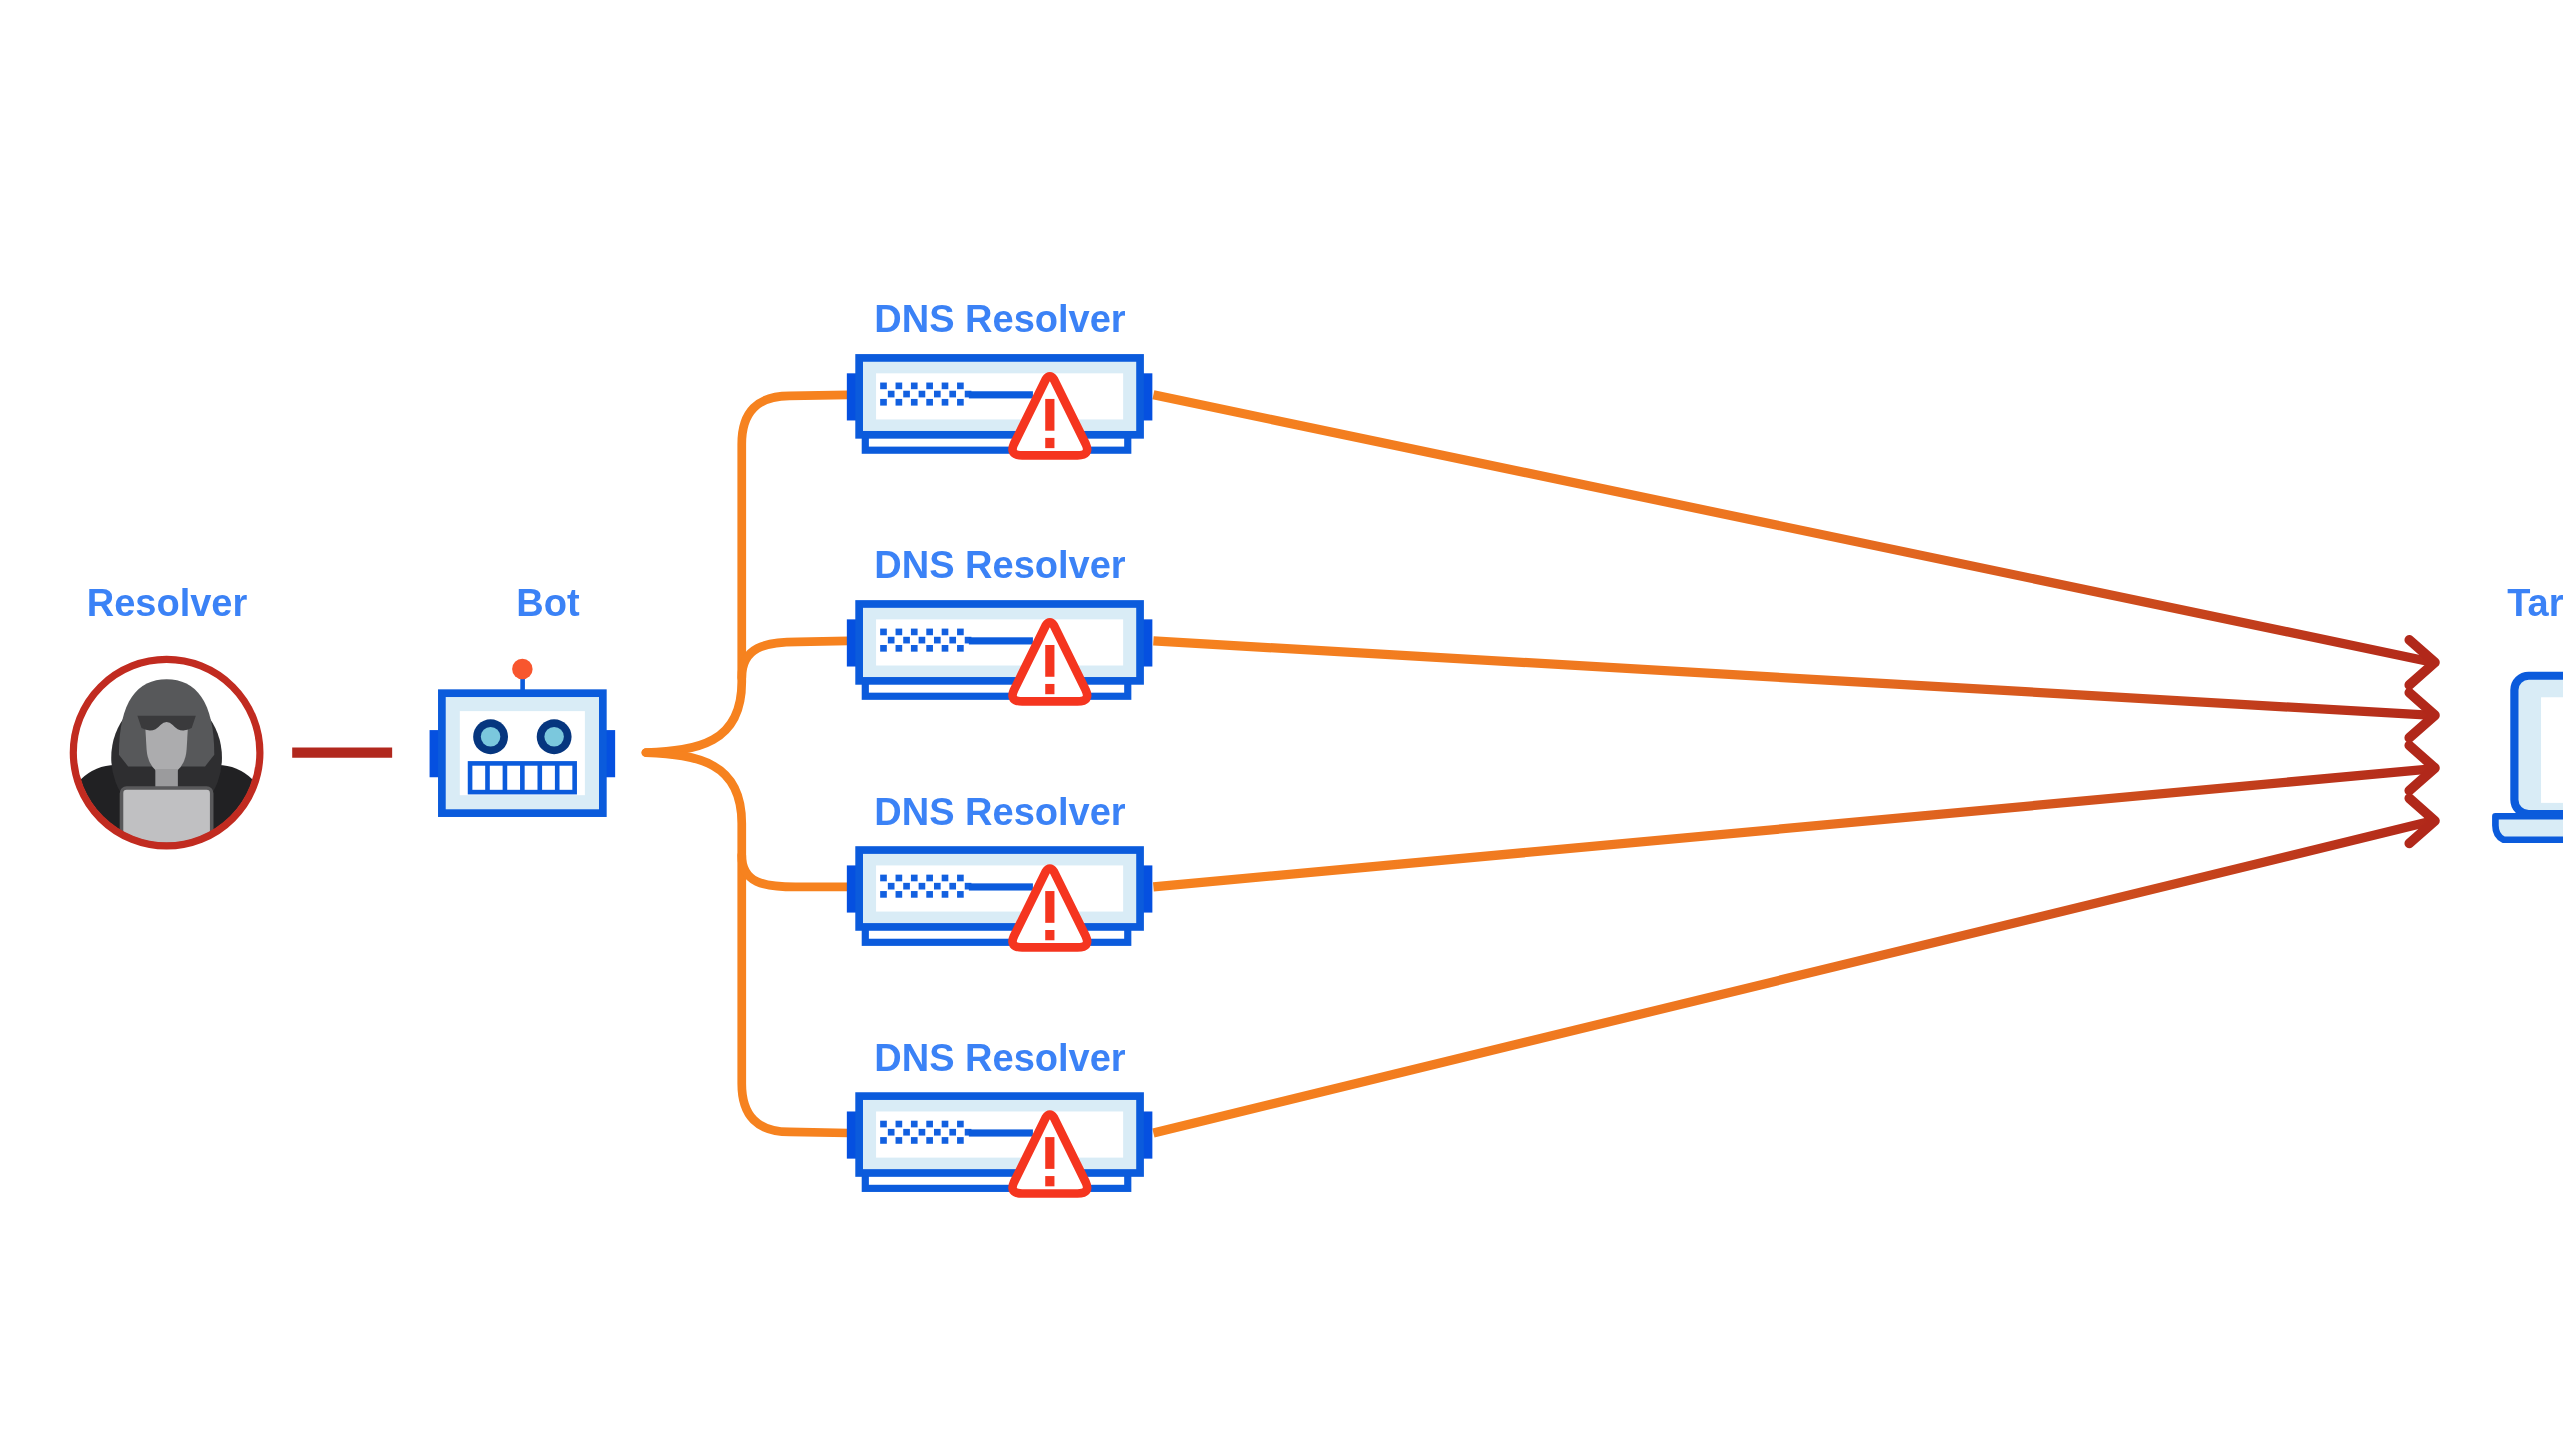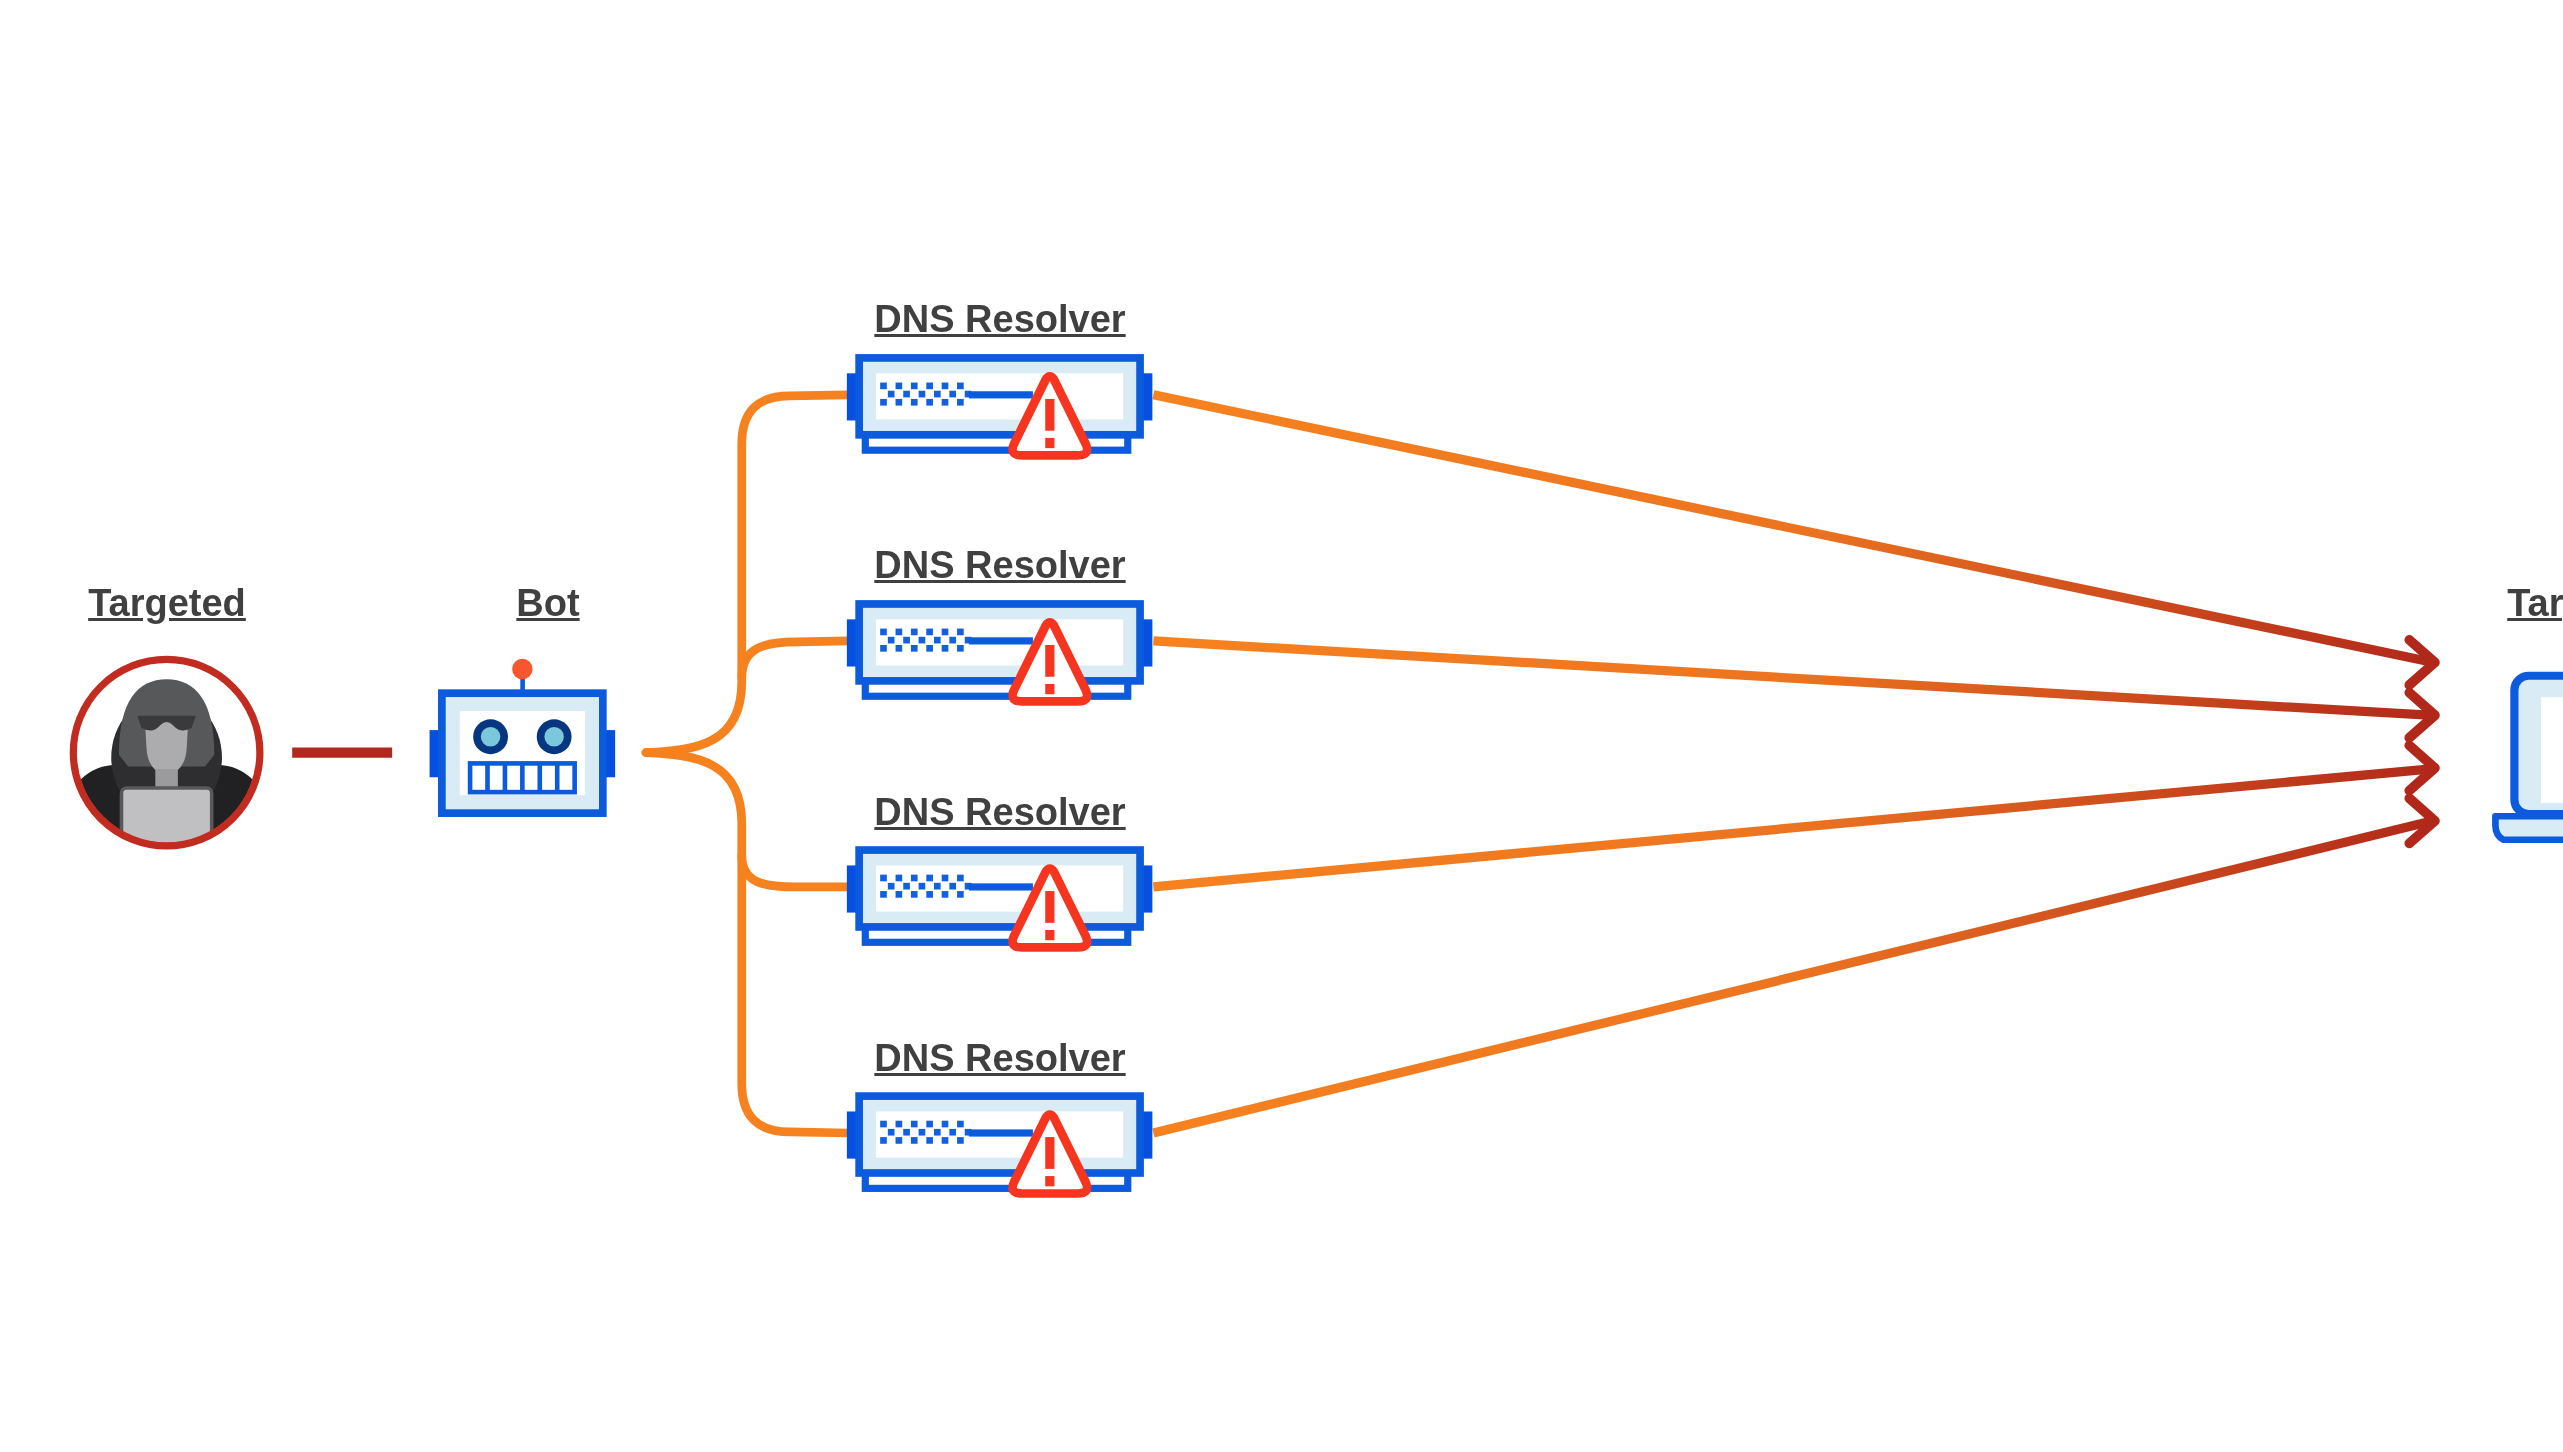--- a/index.html
+++ b/index.html
@@ -6,24 +6,23 @@
   body{width:2905px;height:1453px;position:relative;overflow:hidden;
        font-family:"Liberation Sans", sans-serif;}
   .stage{position:absolute;left:0;top:0;width:2905px;height:1453px;}
   svg.diagram{position:absolute;left:0;top:0;}
   .node-label{
     position:absolute;
     transform:translateX(-50%);
     font-weight:700;
     font-size:38px;
     line-height:1;
-    color:#404040;
+    color:#3b82f6;
     white-space:nowrap;
     letter-spacing:0px;
-    text-decoration:underline;
   }
 </style>
 </head>
 <body>
 
 <div class="stage">
 
 <svg class="diagram" width="2905" height="1453" viewBox="0 0 5667 2834" xmlns="http://www.w3.org/2000/svg">
 
   <defs>
@@ -175,21 +174,21 @@
     <circle cx="5165" cy="1460" r="103" fill="#E3F2F9"></circle>
     <g fill="#ffffff" stroke="#0B5BDC" stroke-width="16">
       <circle cx="5165" cy="1430" r="39"></circle>
       <path d="M 5090 1543 L 5090 1538 Q 5090 1474 5165 1474 Q 5240 1474 5240 1538 L 5240 1543 Z" stroke-linejoin="round"></path>
     </g>
     <path d="M 4868 1592 L 5502 1592 L 5502 1606 Q 5502 1638 5455 1638 L 4884 1638 Q 4868 1630 4868 1610 Z" fill="#D9ECF6" stroke="#0B5BDC" stroke-width="13" stroke-linejoin="round"></path>
     <rect x="5085" y="1588" width="160" height="10" fill="#0B5BDC"></rect>
   </g>
 </svg>
 
-  <div class="node-label" style="left:167px;  top:584px;">Targeted</div>
+  <div class="node-label" style="left:167px;  top:584px;">Resolver</div>
   <div class="node-label" style="left:522px; top:584px;margin-left:26px;">Bot</div>
   <div class="node-label" style="left:1000px; top:300px;">DNS Resolver</div>
   <div class="node-label" style="left:1000px; top:546px;">DNS Resolver</div>
   <div class="node-label" style="left:1000px; top:793px;">DNS Resolver</div>
   <div class="node-label" style="left:1000px; top:1039px;">DNS Resolver</div>
   <div class="node-label" style="left:2648px; top:584px;">Targeted Victim</div>
 
 </div>
 
 

